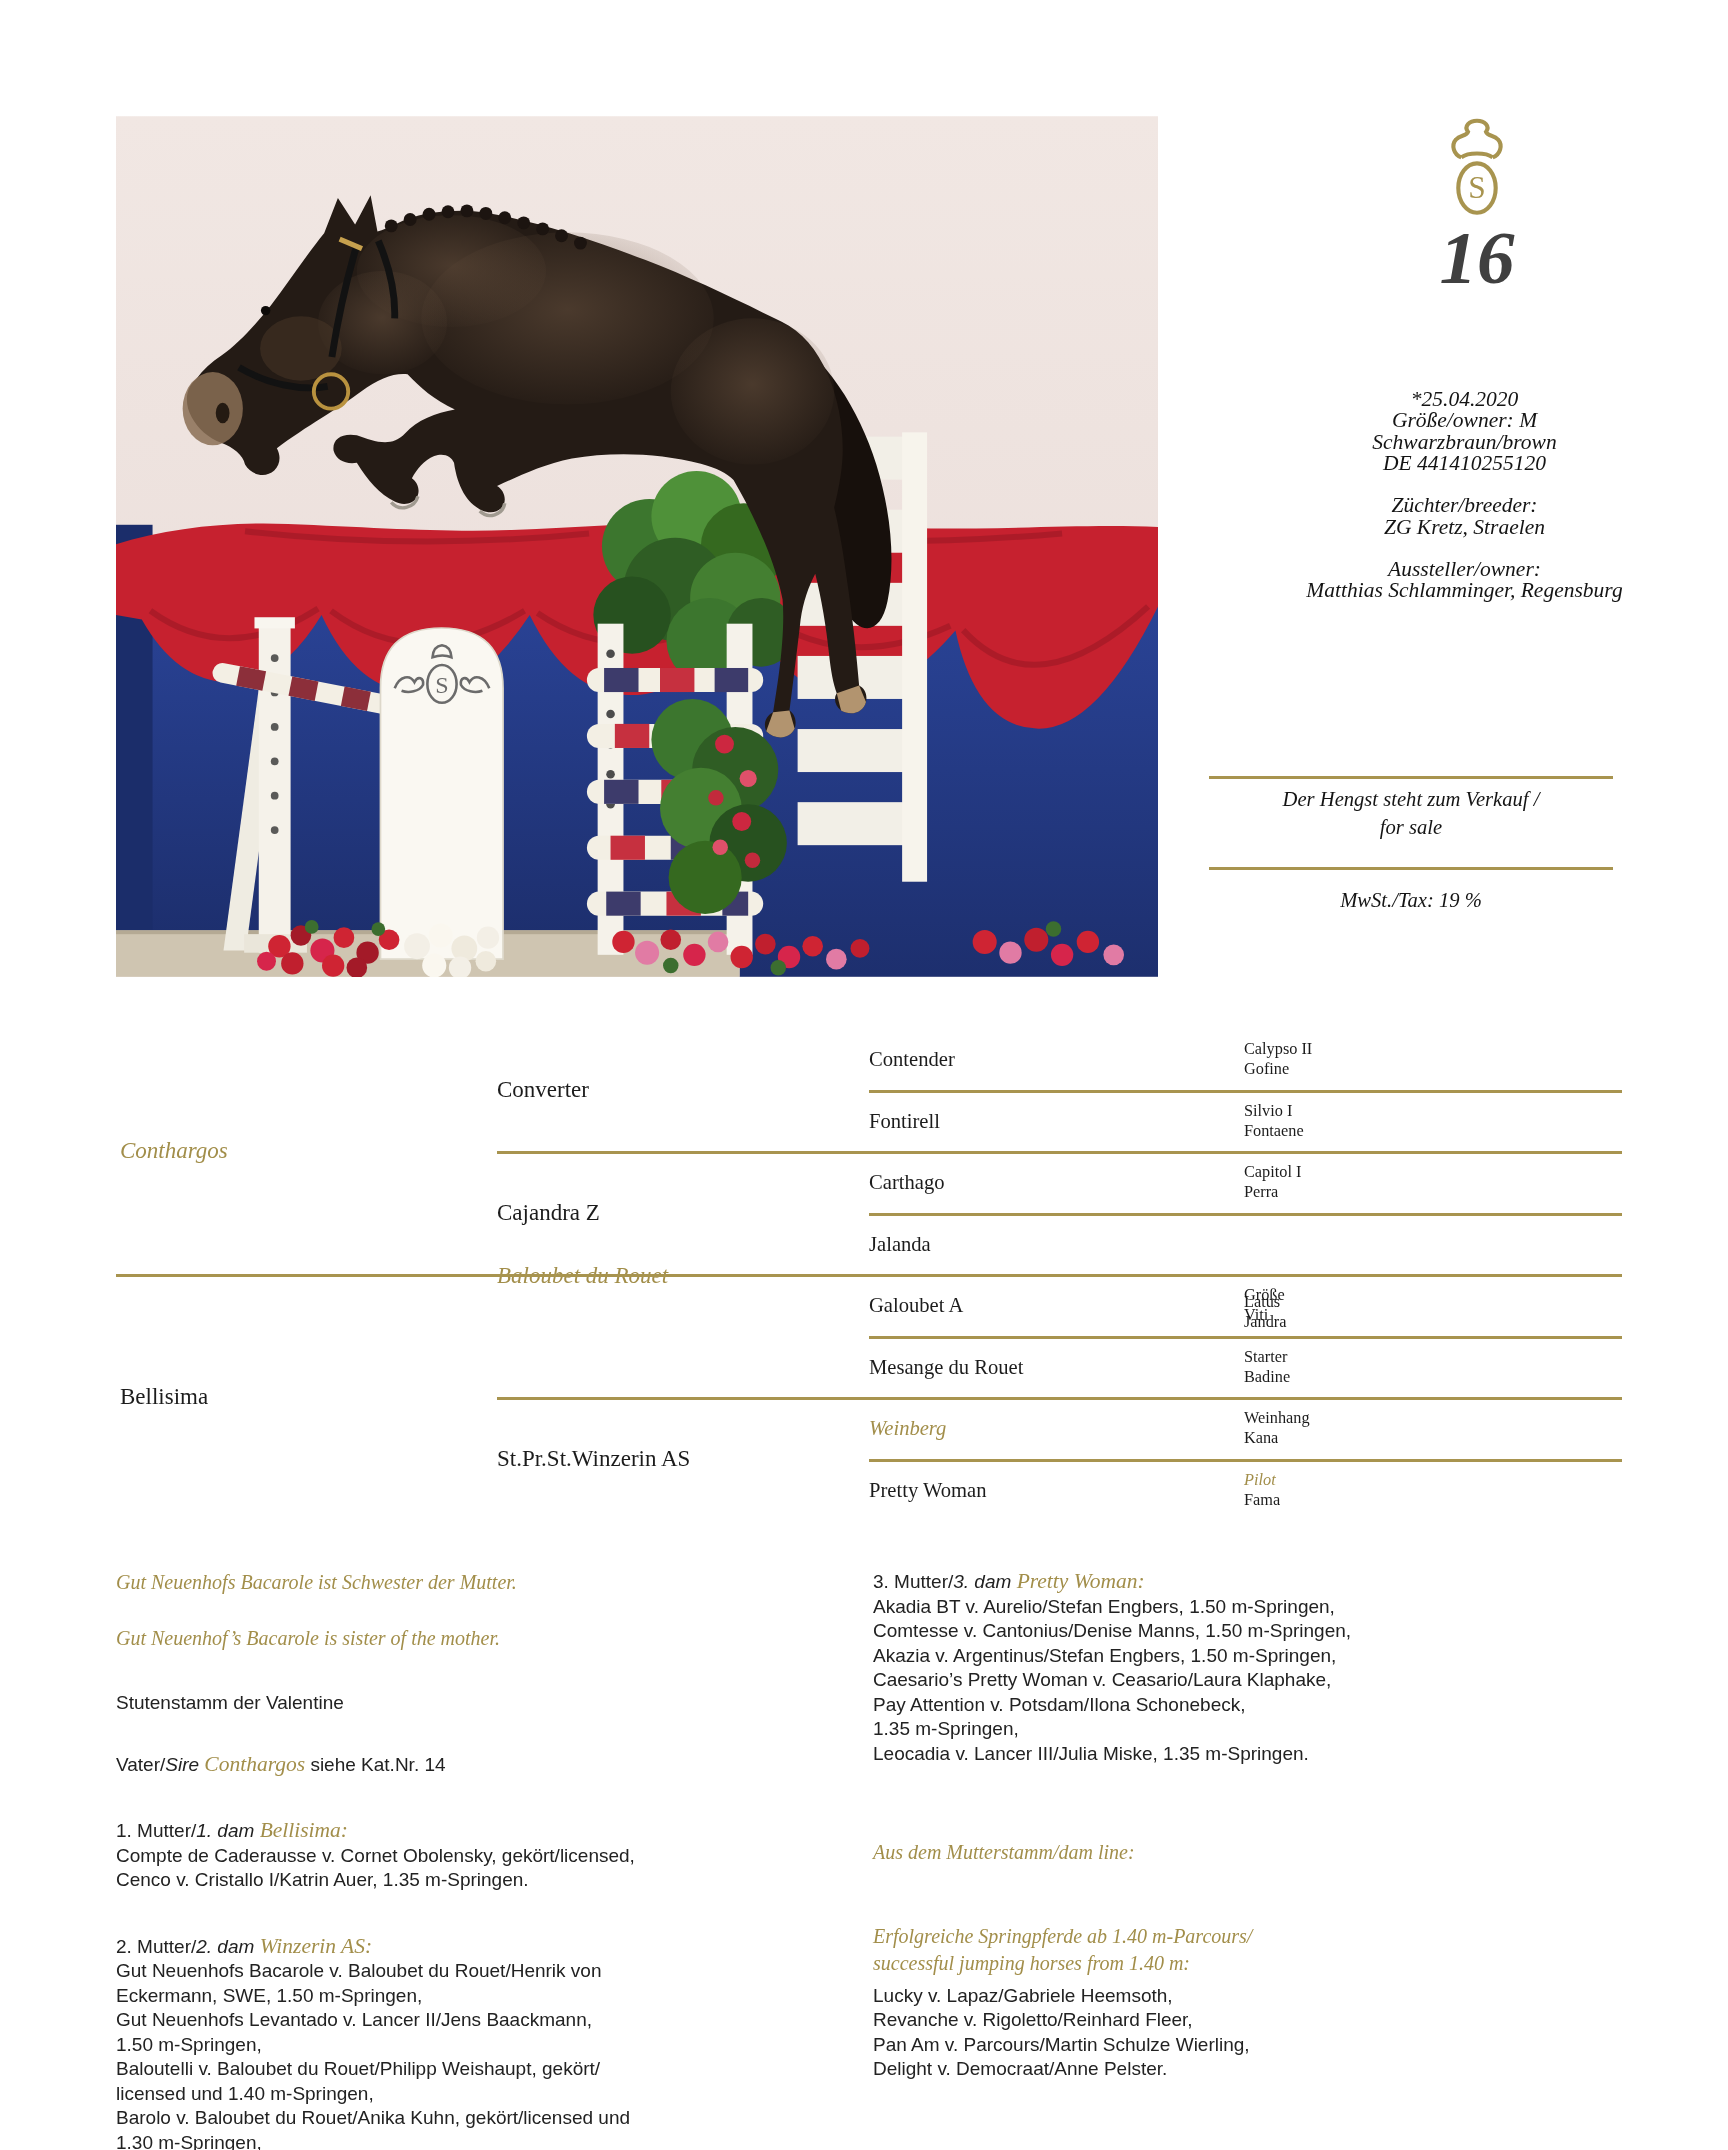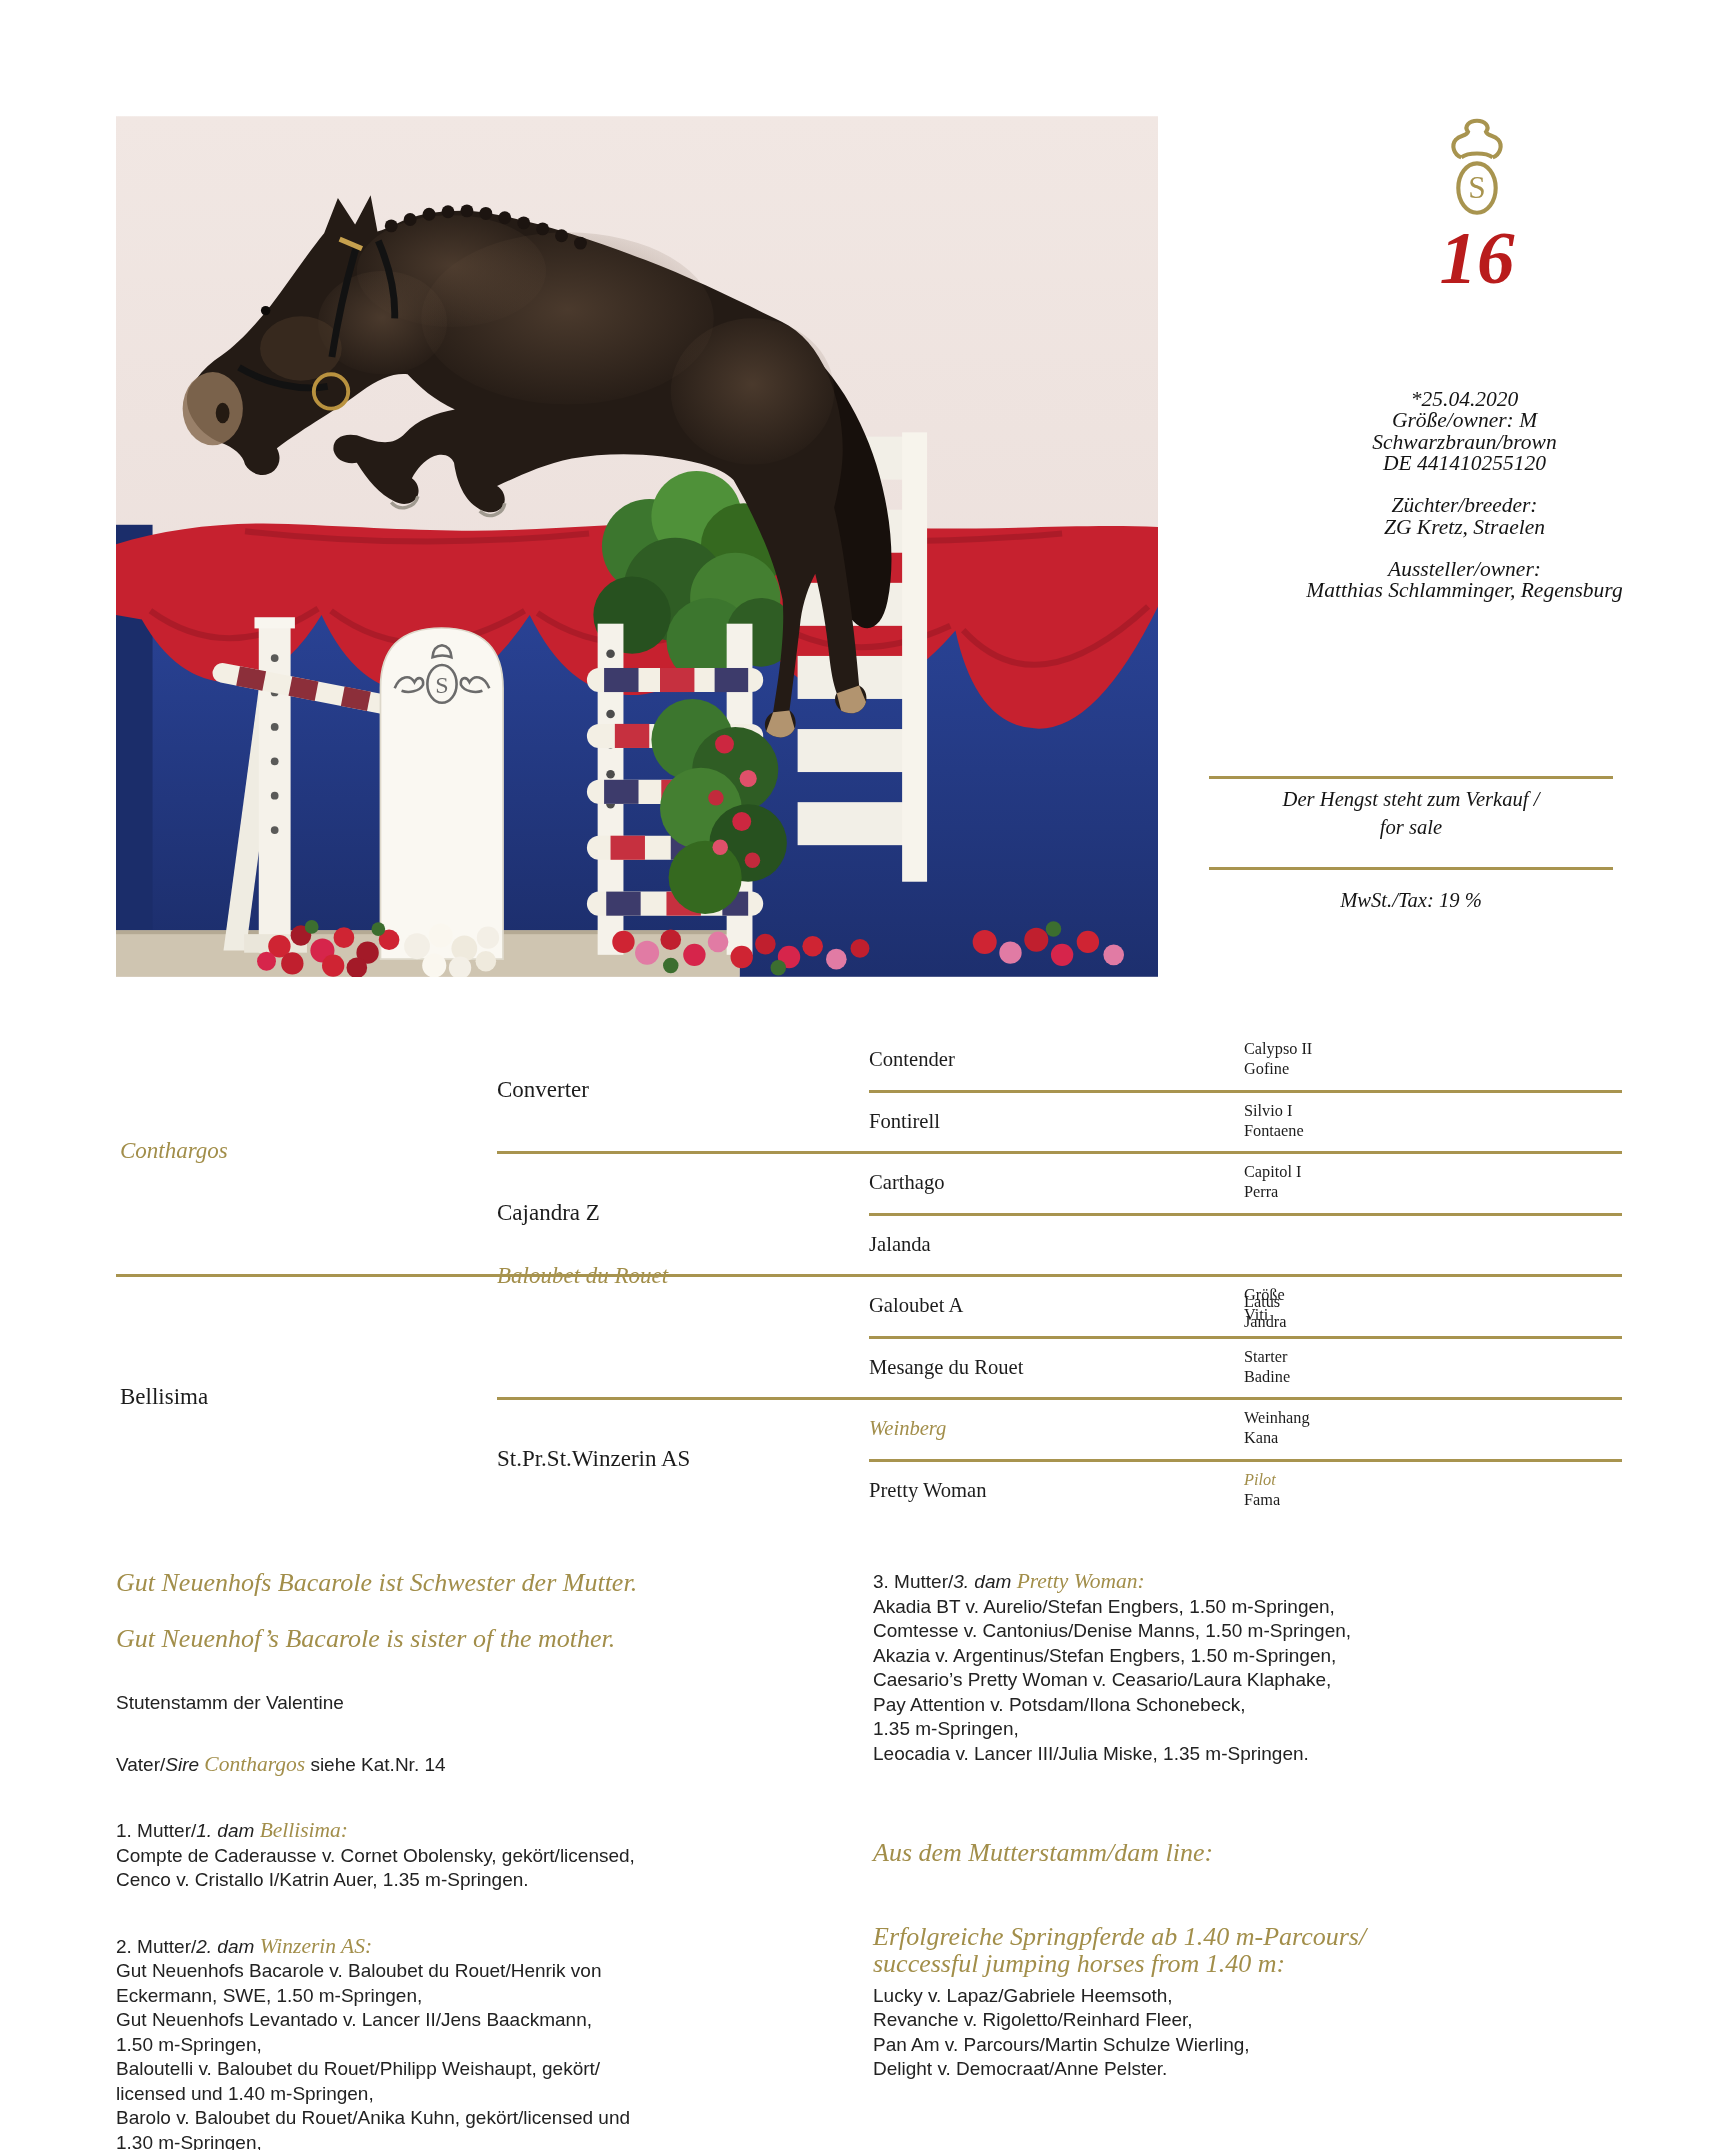--- a/index.html
+++ b/index.html
@@ -2,41 +2,41 @@
 <html style="font-size:6.9px"><head>
 <meta charset="utf-8">
 <style>
   html,body{margin:0;padding:0;background:#ffffff;}
   .page{position:relative;width:1729px;height:2441px;background:#ffffff;overflow:hidden;
         font-family:"Liberation Serif","DejaVu Serif",serif;color:#1c1c1c;}
   .abs{position:absolute;}
   
   .logo-wrap{left:1406px;top:117px;width:142px;text-align:center;}
   .cat-num{left:1406px;top:215px;width:142px;text-align:center;
-           font-style:italic;font-weight:600;font-size:75px;color:#b91c1c;}
+           font-style:italic;font-weight:600;font-size:75px;color:#404040;}
   .info-col{left:1217px;top:368px;width:495px;text-align:center;
             font-style:italic;font-size:21.5px;line-height:21.5px;color:#141414;}
   .info-col p{margin:0 0 20.6px 0;}
   .info-col div{margin:0;}
   .sale-col{left:1209px;top:770px;width:404px;text-align:center;
             font-style:italic;font-size:20.6px;line-height:28px;color:#141414;}
   .grule{position:absolute;height:2.6px;background:#a8944f;}
   .sale-text{margin-top:14.6px;}
   .tax-text{margin-top:9.5px;}
   
   .ped-cell{position:absolute;display:flex;align-items:center;font-size:23px;}
   .ped-g3{font-size:20.6px;}
   .ped-g4{flex-direction:column;align-items:flex-start;justify-content:center;
           font-size:16.3px;line-height:20px;}
   .gold{color:#a28e4a;font-style:italic;}
   
   .txt-col{font-family:"Liberation Sans","DejaVu Sans",sans-serif;font-size:19px;
            line-height:24.5px;color:#222;}
   .gold-head{font-family:"Liberation Serif","DejaVu Serif",serif;color:#a28e4a;
-             font-style:italic;font-size:26px;line-height:27.5px;}
+             font-style:italic;font-size:20px;line-height:27.5px;}
   .sans-it{font-style:italic;}
   .gname{font-family:"Liberation Serif","DejaVu Serif",serif;color:#a28e4a;
          font-style:italic;font-size:21.5px;}
   .blk{margin:0;}
   .mb66{margin-bottom:28px;} .mb84{margin-bottom:36px;} .mb90{margin-bottom:39px;}
   .mb96{margin-bottom:41px;} .mb130{margin-bottom:56px;} .mb170{margin-bottom:73px;}
 </style>
 </head>
 <body>
 

